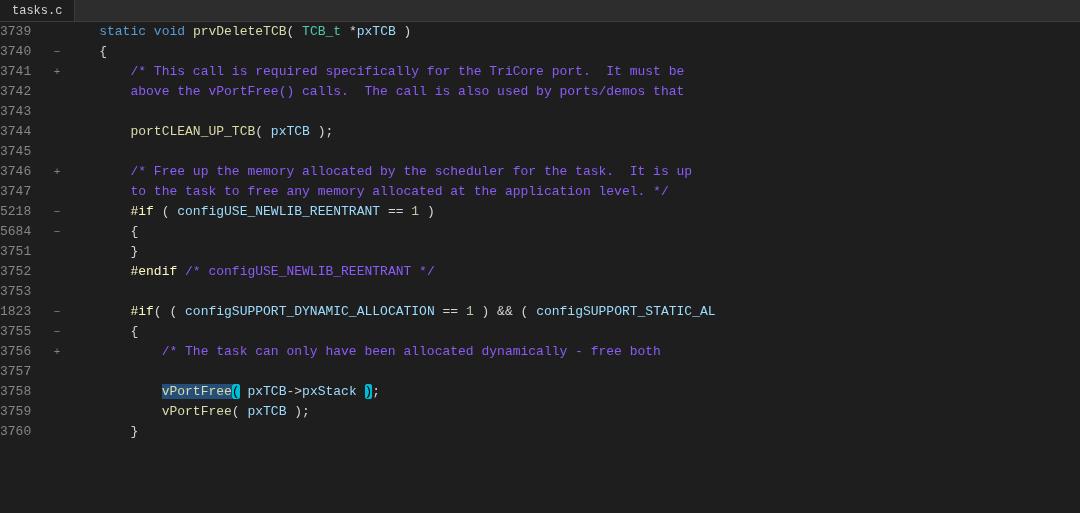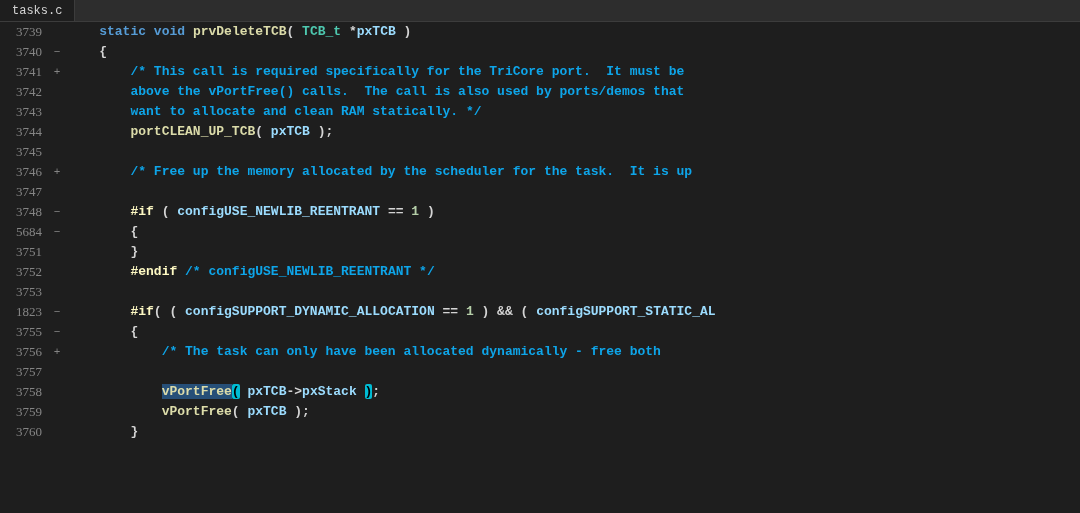--- a/index.html
+++ b/index.html
@@ -34,48 +34,46 @@
       overflow: hidden;
     }
     .code-line {
       display: flex;
       align-items: stretch;
       min-height: 20px;
       line-height: 20px;
     }
     .line-number {
       min-width: 50px;
-      text-align: right;
+      text-align: left;
       padding-right: 8px;
       color: #858585;
       user-select: none;
       flex-shrink: 0;
       font-size: 13px;
       background: #1e1e1e;
-      font-family: Liberation Serif, serif;
     }
     .fold-indicator {
       width: 14px;
       text-align: center;
       color: #858585;
       flex-shrink: 0;
       font-size: 11px;
     }
     .line-content {
       padding-left: 4px;
       white-space: pre;
       flex: 1;
       overflow: hidden;
-      font-weight: bold;
     }
     
     .kw { color: #569cd6; } 
     .kw2 { color: #fef9c3; } 
     .fn { color: #dcdcaa; }
-    .comment { color: #0ea5e9; }
+    .comment { color: #8b5cf6; }
     .punct { color: #d4d4d4; }
     .num { color: #b5cea8; }
     .type { color: #4ec9b0; }
     .var { color: #9cdcfe; }
     .op { color: #d4d4d4; }
   </style>
 </head>
 <body>
 
 <div class="tab-bar">
@@ -101,44 +99,44 @@
       <span class="line-content"><span>        </span><span class="comment">/* This call is required specifically for the TriCore port.  It must be</span></span>
     </div>
     <div class="code-line">
       <span class="line-number">3742</span>
       <span class="fold-indicator"> </span>
       <span class="line-content"><span>        </span><span class="comment">above the vPortFree() calls.  The call is also used by ports/demos that</span></span>
     </div>
     <div class="code-line">
       <span class="line-number">3743</span>
       <span class="fold-indicator"> </span>
-      <span class="line-content"><span>        </span><span class="comment">want to allocate and clean RAM statically. */</span></span>
+      <span class="line-content"><span>        </span></span>
     </div>
     <div class="code-line">
       <span class="line-number">3744</span>
       <span class="fold-indicator"> </span>
       <span class="line-content"><span>        </span><span class="fn">portCLEAN_UP_TCB</span><span class="punct">( </span><span class="var">pxTCB</span><span class="punct"> );</span></span>
     </div>
     <div class="code-line">
       <span class="line-number">3745</span>
       <span class="fold-indicator"> </span>
       <span class="line-content"> </span>
     </div>
     <div class="code-line">
       <span class="line-number">3746</span>
       <span class="fold-indicator">+</span>
       <span class="line-content"><span>        </span><span class="comment">/* Free up the memory allocated by the scheduler for the task.  It is up</span></span>
     </div>
     <div class="code-line">
       <span class="line-number">3747</span>
       <span class="fold-indicator"> </span>
-      <span class="line-content"><span>        </span></span>
+      <span class="line-content"><span>        </span><span class="comment">to the task to free any memory allocated at the application level. */</span></span>
     </div>
     <div class="code-line">
-      <span class="line-number">3748</span>
+      <span class="line-number">5218</span>
       <span class="fold-indicator">−</span>
       <span class="line-content"><span>        </span><span class="kw2">#if</span><span> ( </span><span class="var">configUSE_NEWLIB_REENTRANT</span><span class="op"> == </span><span class="num">1</span><span> )</span></span>
     </div>
     <div class="code-line">
       <span class="line-number">5684</span>
       <span class="fold-indicator">−</span>
       <span class="line-content"><span class="punct">        {</span></span>
     </div>
     <div class="code-line">
       <span class="line-number">3751</span>

